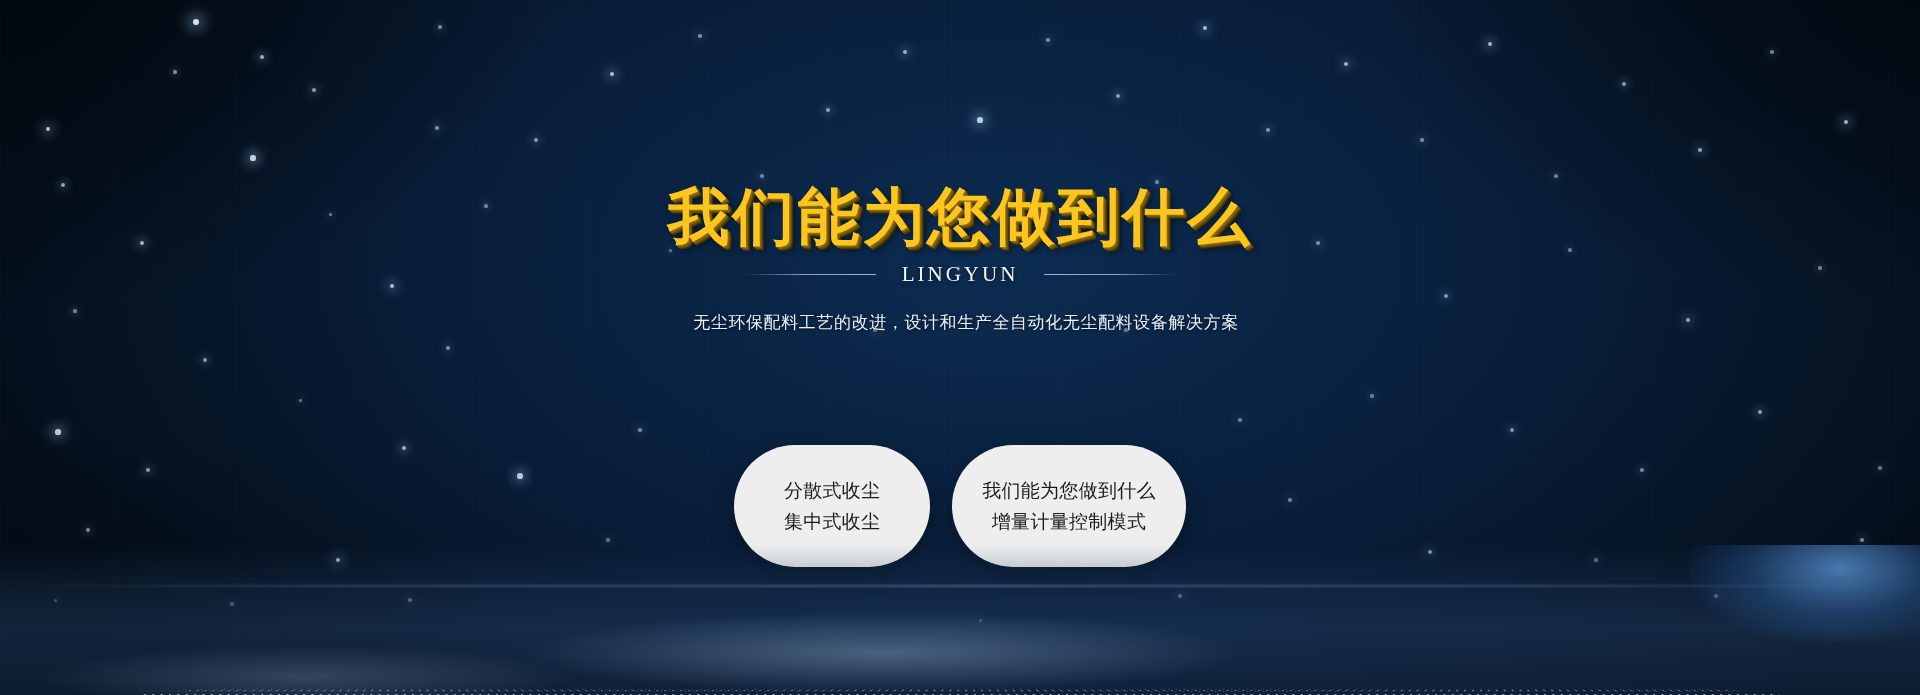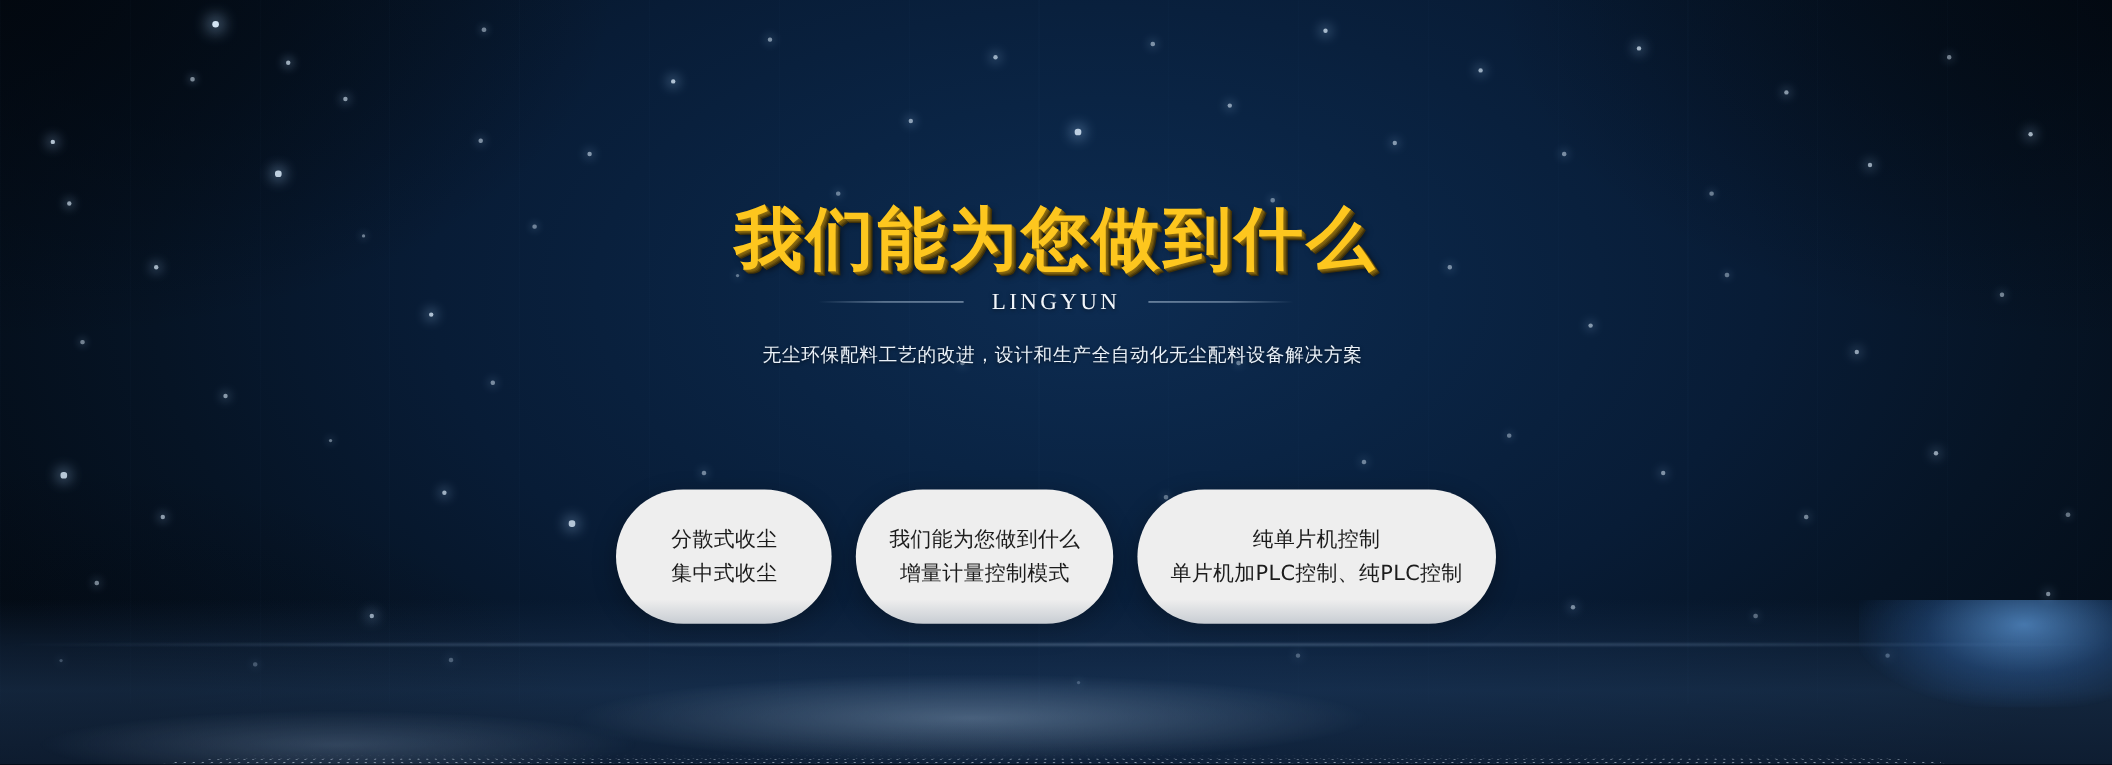--- a/index.html
+++ b/index.html
@@ -289,24 +289,20 @@
     <div class="card c1">
       <span class="card-line">分散式收尘</span>
       <span class="card-line">集中式收尘</span>
     </div>
 
     <div class="card c2">
       <span class="card-line">我们能为您做到什么</span>
       <span class="card-line">增量计量控制模式</span>
     </div>
 
-    <div class="card c3">
-      <span class="card-line">纯单片机控制</span>
-      <span class="card-line">单片机加PLC控制、纯PLC控制</span>
-    </div>
 
   </div>
 
   <div class="wave-zone">
     <div class="wave-haze"></div>
     <div class="horizon"></div>
 
     <div class="mesh"></div>
     <div class="mesh-shine"></div>
     <div class="edge-glow"></div>

